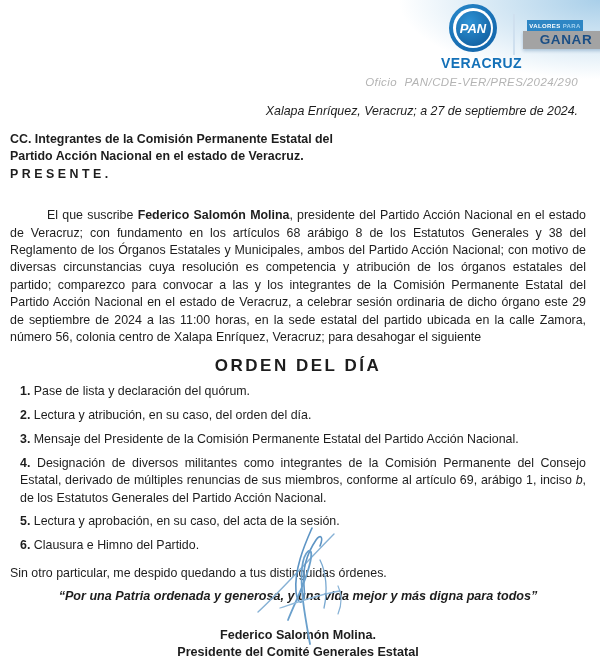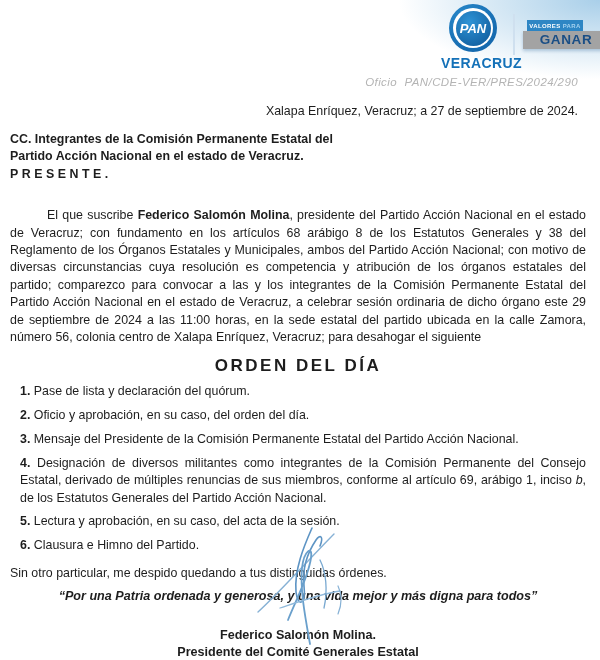--- a/index.html
+++ b/index.html
@@ -51,21 +51,21 @@
     font-size:13.5px; text-align:center; padding:1px 2px 2px; letter-spacing:0.6px;
     box-shadow:0 2px 3px rgba(10,70,130,0.25);
   }
   .oficio {
     position:absolute; right:22px; top:76px;
     font-style:italic; font-size:11.5px; color:#b4b4b4; letter-spacing:0.4px;
     word-spacing:4px;
   }
   
   .content { padding:0 14px 0 10px; font-size:12.4px; }
-  .date-line { margin:10px 8px 0 0; text-align:right; }
+  .date-line { margin:10px 8px 0 0; text-align:right;font-style:italic; }
   .recipient { margin-top:13px; font-weight:bold; line-height:17.4px; }
   .salutation { font-weight:bold; letter-spacing:3.5px; }
   .body-paragraph {
     margin-top:24px; text-align:justify; text-indent:37px; line-height:17.4px;
   }
   .agenda-title {
     margin-top:10px; text-align:center; font-weight:bold; font-size:17px; letter-spacing:2.5px;
   }
   .agenda-list { margin:2px 0 0 10px; }
   .agenda-item { margin-top:6.5px; line-height:17.4px; }
@@ -117,21 +117,21 @@
       <div>Partido Acción Nacional en el estado de Veracruz.</div>
       <div class="salutation">PRESENTE.</div>
     </div>
 
     <p class="body-paragraph"><span>El que suscribe </span><b>Federico Salomón Molina</b><span>, presidente del Partido Acción Nacional en el estado de Veracruz; con fundamento en los artículos 68 arábigo 8 de los Estatutos Generales y 38 del Reglamento de los Órganos Estatales y Municipales, ambos del Partido Acción Nacional; con motivo de diversas circunstancias cuya resolución es competencia y atribución de los órganos estatales del partido; comparezco para convocar a las y los integrantes de la Comisión Permanente Estatal del Partido Acción Nacional en el estado de Veracruz, a celebrar sesión ordinaria de dicho órgano este 29 de septiembre de 2024 a las 11:00 horas, en la sede estatal del partido ubicada en la calle Zamora, número 56, colonia centro de Xalapa Enríquez, Veracruz; para desahogar el siguiente</span></p>
 
     <div class="agenda-title">ORDEN DEL DÍA</div>
 
     <div class="agenda-list">
       <p class="agenda-item"><b>1.</b><span> Pase de lista y declaración del quórum.</span></p>
-      <p class="agenda-item"><b>2.</b><span> Oficio y aprobación, en su caso, del orden del día.</span></p>
+      <p class="agenda-item"><b>2.</b><span> Lectura y atribución, en su caso, del orden del día.</span></p>
       <p class="agenda-item"><b>3.</b><span> Mensaje del Presidente de la Comisión Permanente Estatal del Partido Acción Nacional.</span></p>
       <p class="agenda-item justify"><b>4.</b><span> Designación de diversos militantes como integrantes de la Comisión Permanente del Consejo Estatal, derivado de múltiples renuncias de sus miembros, conforme al artículo 69, arábigo 1, inciso </span><i>b</i><span>, de los Estatutos Generales del Partido Acción Nacional.</span></p>
       <p class="agenda-item"><b>5.</b><span> Lectura y aprobación, en su caso, del acta de la sesión.</span></p>
       <p class="agenda-item"><b>6.</b><span> Clausura e Himno del Partido.</span></p>
     </div>
 
     <p class="closing-line">Sin otro particular, me despido quedando a tus distinguidas órdenes.</p>
 
     <div class="motto">“Por una Patria ordenada y generosa, y una vida mejor y más digna para todos”</div>
 

